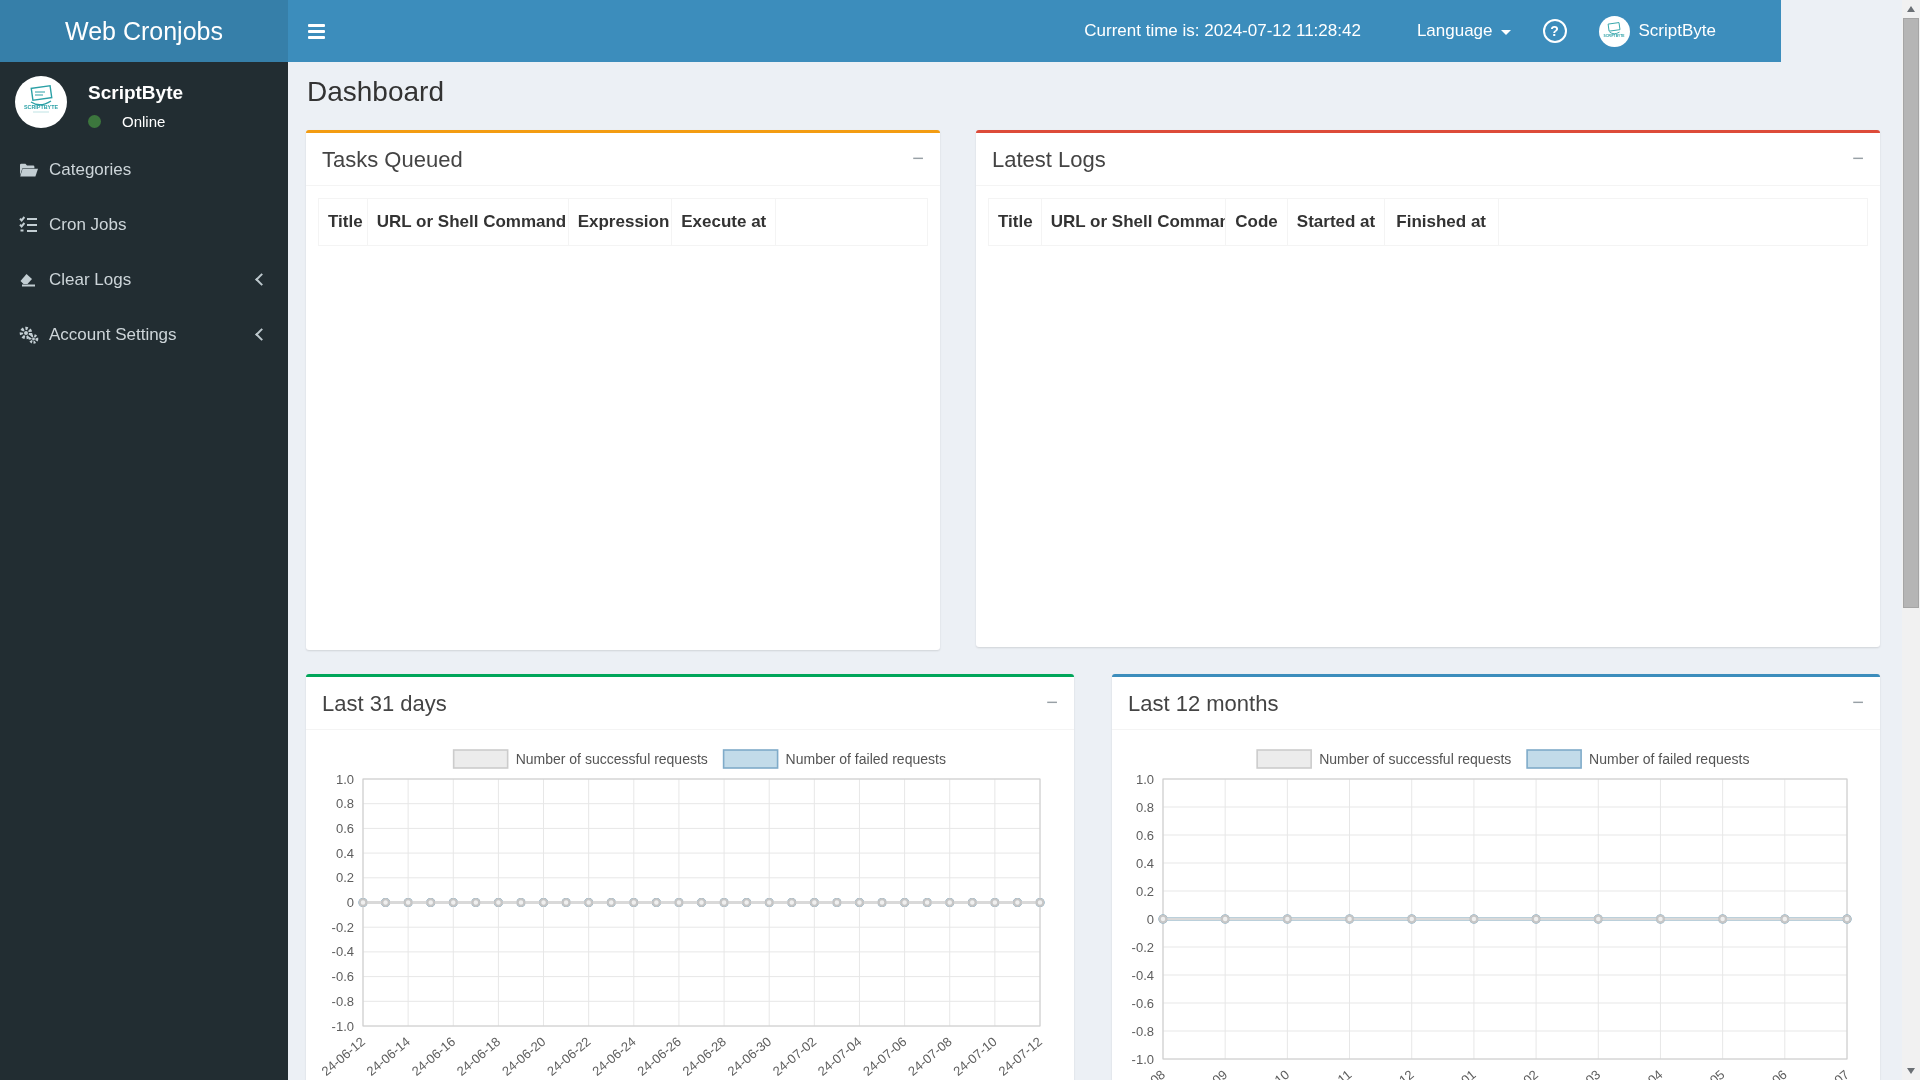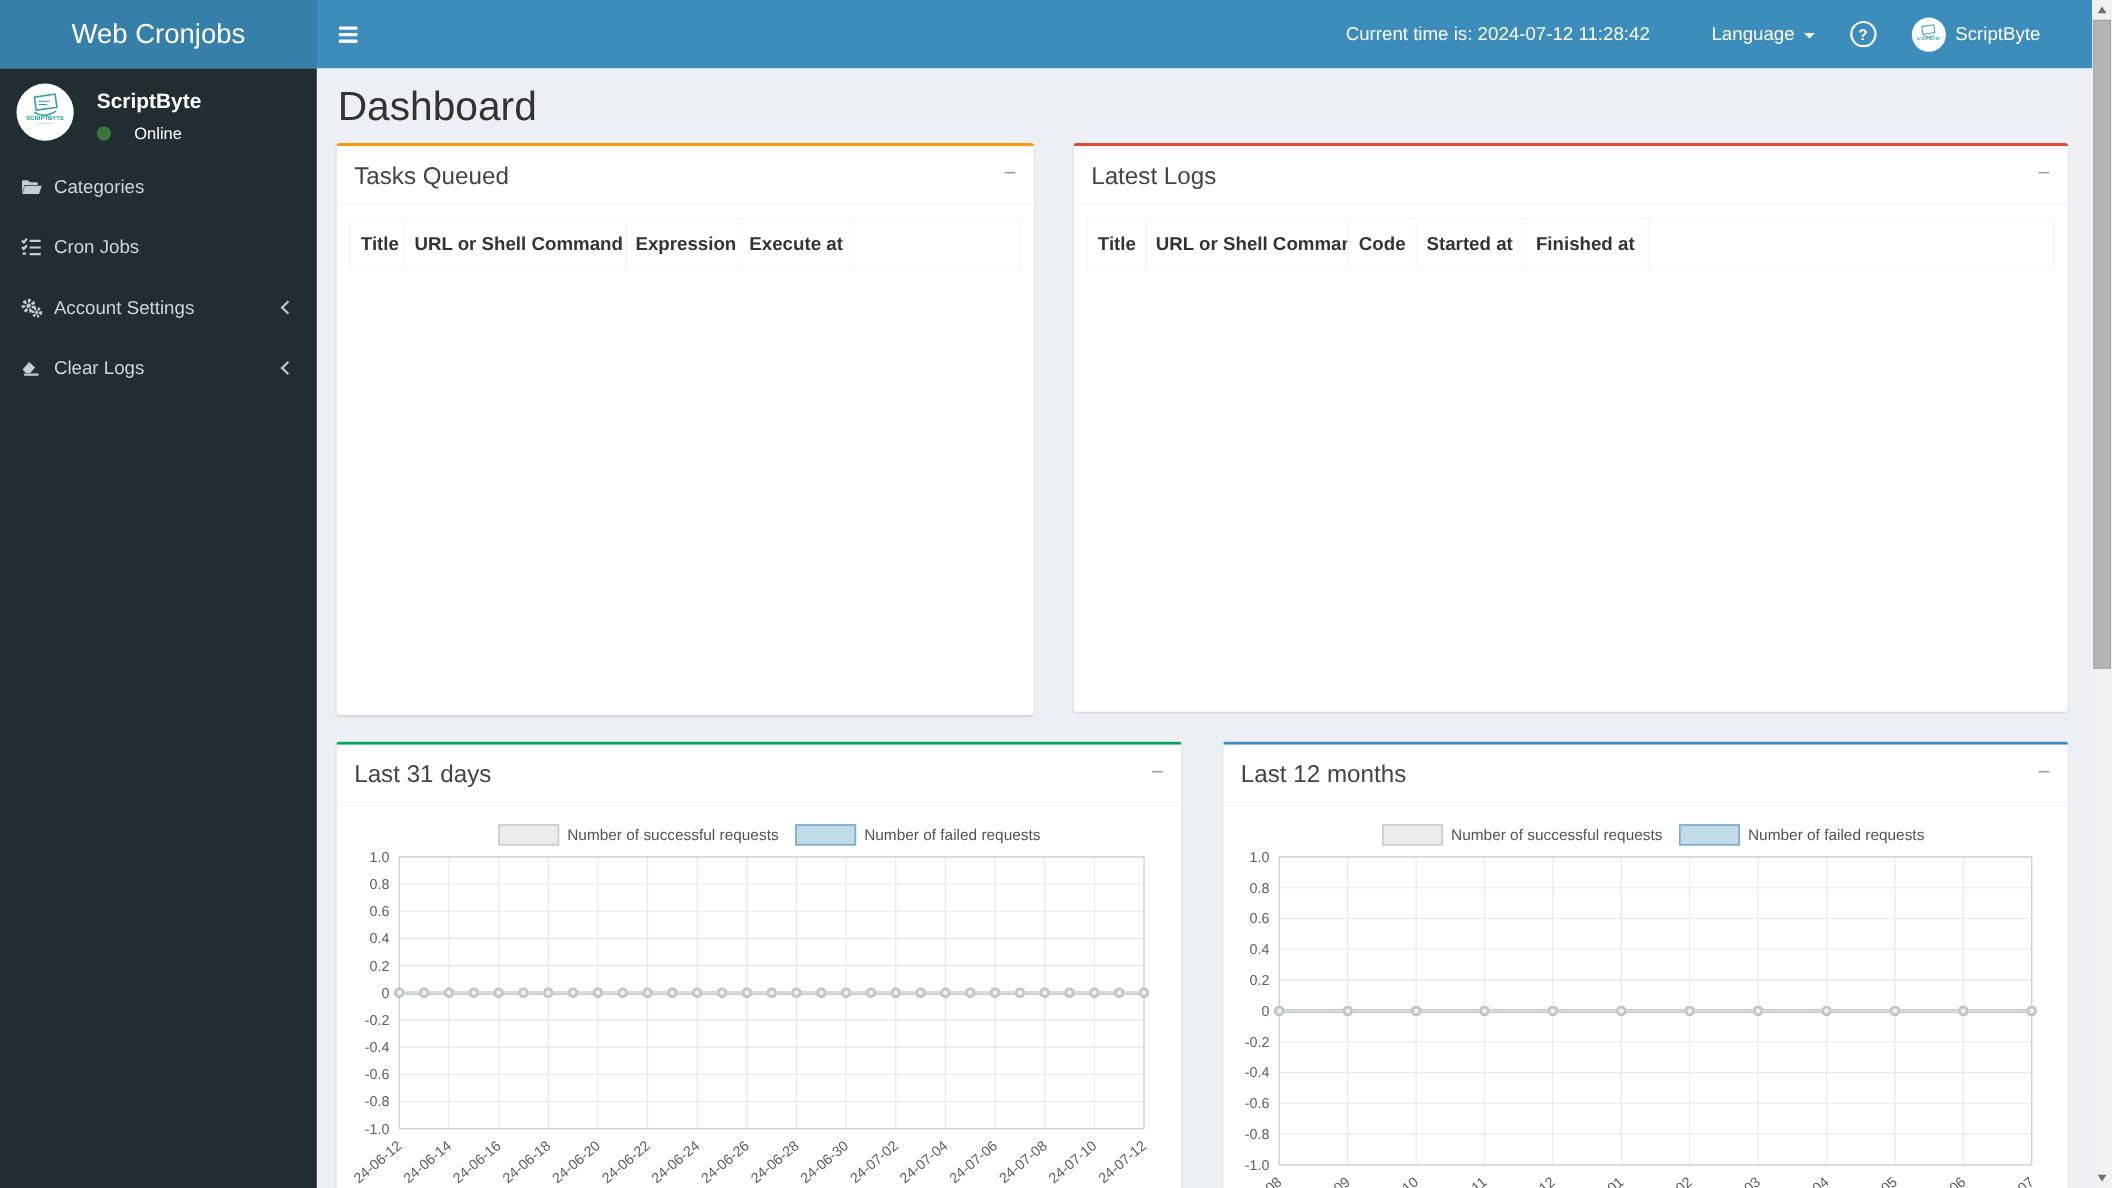--- a/index.html
+++ b/index.html
@@ -1,21 +1,21 @@
 <!DOCTYPE html>
 <html><head>
 <meta charset="utf-8">
 <style>
   * { margin:0; padding:0; box-sizing:border-box; }
   html,body { width:1920px; height:1080px; overflow:hidden; }
   body { font-family:"Liberation Sans", sans-serif; }
   #app { position:relative; width:1920px; height:1080px; background:#ecf0f5; overflow:hidden; }
 
   
-  .topbar { position:absolute; left:0; top:0; width:1920px; height:62px; background:#3c8dbc; display:flex; align-items:stretch; z-index:5; }
+  .topbar { position:absolute; left:0; top:0; width:1781px; height:62px; background:#3c8dbc; display:flex; align-items:stretch; z-index:5; }
   .brand { width:288px; height:62px; background:#367fa9; color:#fff; font-size:25px; display:flex; align-items:center; justify-content:center; }
   .nav-toggle { width:56px; display:flex; flex-direction:column; align-items:center; justify-content:center; gap:3px; cursor:pointer; }
   .nav-toggle span { display:block; width:17px; height:3px; background:#fff; border-radius:1px; }
   .topbar-right { flex:1; display:flex; align-items:center; justify-content:flex-end; padding-right:65px; color:#fff; font-size:17px; }
   .time-text { margin-right:56px; }
   .lang { display:flex; align-items:center; margin-right:32px; cursor:pointer; }
   .caret-down { width:0; height:0; border-left:5px solid transparent; border-right:5px solid transparent; border-top:5px solid #fff; margin-left:8px; margin-top:2px; }
   .help-btn { width:24px; height:24px; border:2px solid #fff; border-radius:50%; display:flex; align-items:center; justify-content:center; font-size:14px; font-weight:bold; margin-right:32px; cursor:pointer; }
   .nav-user { display:flex; align-items:center; cursor:pointer; }
   .nav-avatar { width:31px; height:31px; border-radius:50%; background:#fff; margin-right:9px; display:flex; align-items:center; justify-content:center; overflow:hidden; }
@@ -28,21 +28,21 @@
   .user-name { color:#fff; font-weight:bold; font-size:19px; }
   .user-status { display:flex; align-items:center; margin-top:9px; color:#fff; font-size:15px;gap:12px; }
   .status-dot { width:13px; height:13px; border-radius:50%; margin-right:9px; }
   .menu-header { margin-top:11px; background:#1a2226; color:#8a959b; font-size:15px; padding:8px 0 8px 19px; }
   .menu-item { height:55px; display:flex; align-items:center; padding:0 16px 0 19px; color:#cdd5d9; font-size:17px; cursor:pointer; }
   .menu-item .mi-icon { width:30px; flex:none; display:flex; align-items:center; }
   .menu-item .mi-label { flex:1; }
   .chevron-left { width:9px; height:9px; border-left:2px solid #bdc8cd; border-bottom:2px solid #bdc8cd; transform:rotate(45deg); margin-right:6px; }
 
   
-  .page-title { position:absolute; left:307px; top:76px; font-size:37px; font-weight:400; color:#333; }
+  .page-title { position:absolute; left:307px; top:76px; font-size:28px; font-weight:400; color:#333; }
 
   .box { position:absolute; background:#fff; border-radius:3px; border-top:3px solid #d946ef; box-shadow:0 1px 2px rgba(0,0,0,0.12); }
   #box-tasks  { left:306px;  top:130px; width:634px; height:520px; }
   #box-logs   { left:976px;  top:130px; width:904px; height:517px; }
   #box-days   { left:306px;  top:674px; width:768px; height:500px; }
   #box-months { left:1112px; top:674px; width:768px; height:500px; }
   .box-header { position:relative; height:53px; border-bottom:1px solid #f4f4f4; }
   .box-title { position:absolute; left:16px; top:14px; font-size:22px; color:#444; }
   .collapse-btn { position:absolute; right:16px; top:12px; color:#98a0a6; font-size:20px; line-height:26px; cursor:pointer; background:none; border:none; font-family:inherit; }
   .box-body { padding:12px; }
@@ -141,39 +141,39 @@
             <path d="M8 3 h10 M8 9 h10 M8 15 h10"></path>
             <path d="M1.5 14.5 h3"></path>
           </g>
         </svg>
       </span>
       <span class="mi-label">Cron Jobs</span>
     </div>
 
     <div class="menu-item">
       <span class="mi-icon">
+        <svg width="19" height="16" viewBox="0 0 19 16">
+          <path d="M7.5 2 L13 7 L8.5 12 H4.5 L1.5 9 Z" fill="#c3ced3"></path>
+          <path d="M3 13.5 h13" stroke="#c3ced3" stroke-width="2"></path>
+        </svg>
+      </span>
+      <span class="mi-label">Clear Logs</span>
+      <span class="chevron-left"></span>
+    </div>
+
+    <div class="menu-item">
+      <span class="mi-icon">
         <svg width="20" height="18" viewBox="0 0 20 18">
           <circle cx="7" cy="7" r="4.6" fill="none" stroke="#c3ced3" stroke-width="3.4" stroke-dasharray="2.4 1.7"></circle>
           <circle cx="7" cy="7" r="2" fill="#c3ced3"></circle>
           <circle cx="14.5" cy="13" r="3.4" fill="none" stroke="#c3ced3" stroke-width="2.8" stroke-dasharray="1.9 1.4"></circle>
           <circle cx="14.5" cy="13" r="1.4" fill="#c3ced3"></circle>
         </svg>
       </span>
       <span class="mi-label">Account Settings</span>
-      <span class="chevron-left"></span>
-    </div>
-
-    <div class="menu-item">
-      <span class="mi-icon">
-        <svg width="19" height="16" viewBox="0 0 19 16">
-          <path d="M7.5 2 L13 7 L8.5 12 H4.5 L1.5 9 Z" fill="#c3ced3"></path>
-          <path d="M3 13.5 h13" stroke="#c3ced3" stroke-width="2"></path>
-        </svg>
-      </span>
-      <span class="mi-label">Clear Logs</span>
       <span class="chevron-left"></span>
     </div>
   </div>
 
   <h1 class="page-title">Dashboard</h1>
 
   <div class="box" id="box-tasks" style="border-top-color: rgb(243, 156, 18);">
     <div class="box-header">
       <span class="box-title">Tasks Queued</span>
       <button class="collapse-btn">−</button>

